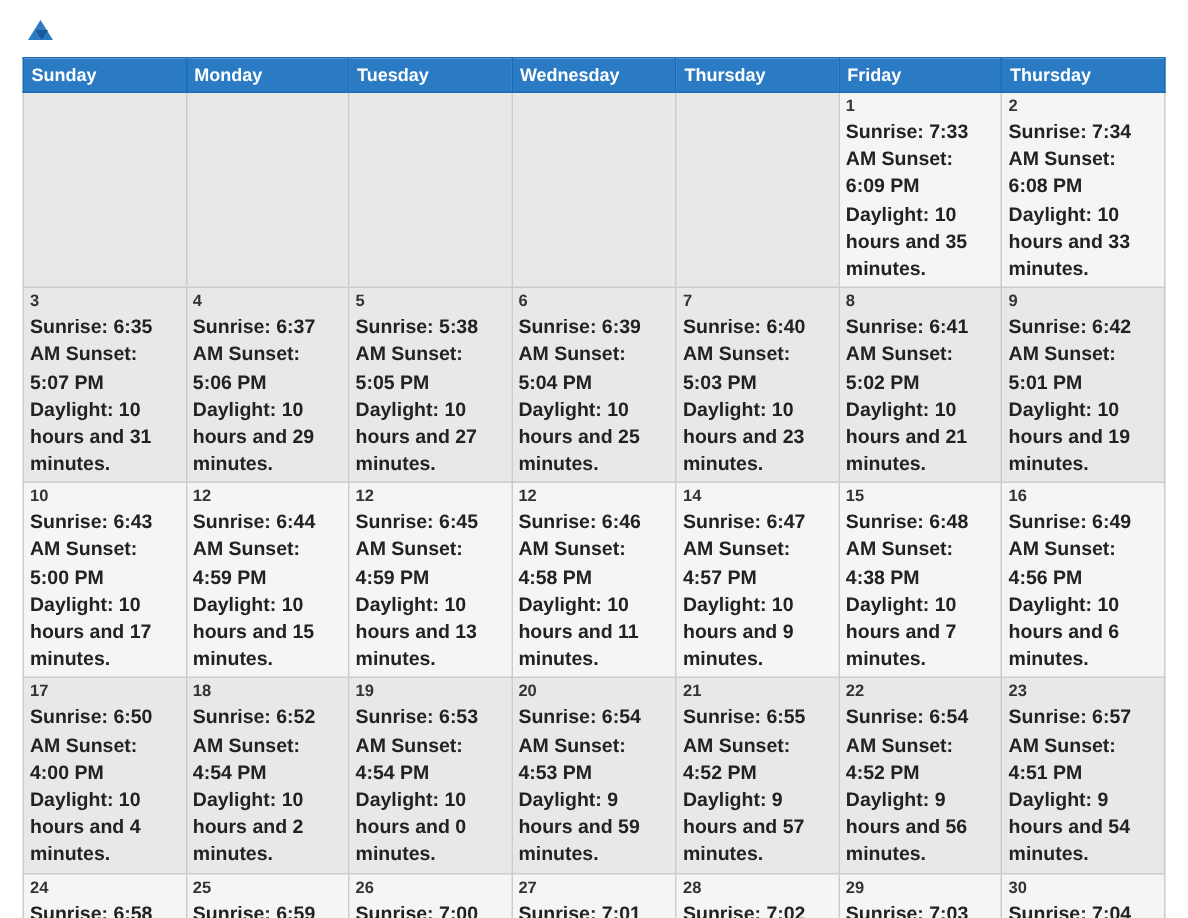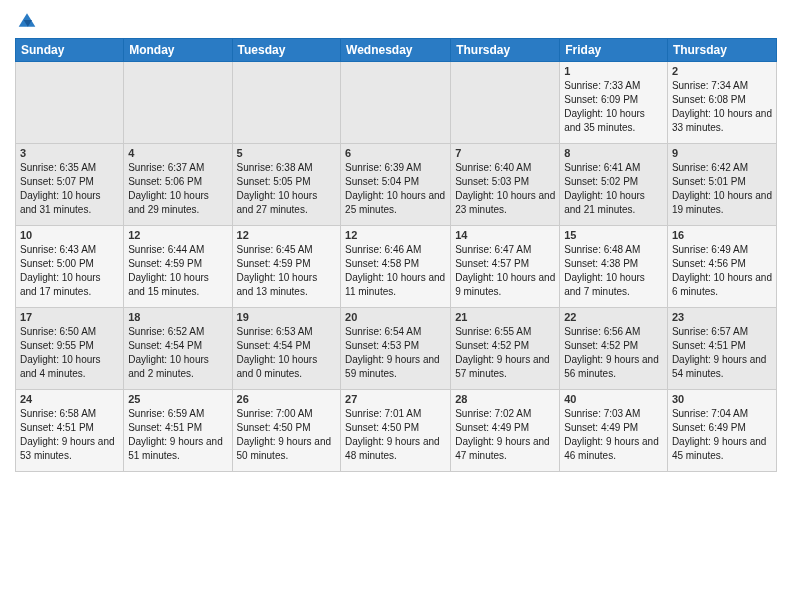--- a/index.html
+++ b/index.html
@@ -43,21 +43,21 @@
     }
     
     .calendar tbody tr:nth-child(odd) td {
       background: #f5f5f5;
     }
     .calendar tbody tr:nth-child(even) td {
       background: #e8e8e8;
     }
     
     .day-num { font-size: 11px; font-weight: bold; margin-bottom: 2px; }
-    .day-info { font-size: 10px; line-height: 1.4; color: #222; }
+    .day-info { font-size: 13px; line-height: 1.4; color: #222; font-weight: bold; }
     .empty-cell { background: #e8e8e8 !important; }
   </style>
 </head>
 <body>
 
 <div class="page">
   <div class="header">
     <div class="logo">
       <div class="logo-text">
         <span class="logo-general"></span>
@@ -118,21 +118,21 @@
           </td>
           <td>
             <div class="day-num">4</div>
             <div class="day-info">Sunrise: 6:37 AM
 Sunset: 5:06 PM
 Daylight: 10 hours
 and 29 minutes.</div>
           </td>
           <td>
             <div class="day-num">5</div>
-            <div class="day-info">Sunrise: 6:38 AM
+            <div class="day-info">Sunrise: 5:38 AM
 Sunset: 5:05 PM
 Daylight: 10 hours
 and 27 minutes.</div>
           </td>
           <td>
             <div class="day-num">6</div>
             <div class="day-info">Sunrise: 6:39 AM
 Sunset: 5:04 PM
 Daylight: 10 hours
 and 25 minutes.</div>
@@ -207,21 +207,21 @@
             <div class="day-info">Sunrise: 6:49 AM
 Sunset: 4:56 PM
 Daylight: 10 hours
 and 6 minutes.</div>
           </td>
         </tr>
         <tr>
           <td>
             <div class="day-num">17</div>
             <div class="day-info">Sunrise: 6:50 AM
-Sunset: 9:55 PM
+Sunset: 4:00 PM
 Daylight: 10 hours
 and 4 minutes.</div>
           </td>
           <td>
             <div class="day-num">18</div>
             <div class="day-info">Sunrise: 6:52 AM
 Sunset: 4:54 PM
 Daylight: 10 hours
 and 2 minutes.</div>
           </td>
@@ -241,21 +241,21 @@
           </td>
           <td>
             <div class="day-num">21</div>
             <div class="day-info">Sunrise: 6:55 AM
 Sunset: 4:52 PM
 Daylight: 9 hours
 and 57 minutes.</div>
           </td>
           <td>
             <div class="day-num">22</div>
-            <div class="day-info">Sunrise: 6:56 AM
+            <div class="day-info">Sunrise: 6:54 AM
 Sunset: 4:52 PM
 Daylight: 9 hours
 and 56 minutes.</div>
           </td>
           <td>
             <div class="day-num">23</div>
             <div class="day-info">Sunrise: 6:57 AM
 Sunset: 4:51 PM
 Daylight: 9 hours
 and 54 minutes.</div>
@@ -291,21 +291,21 @@
 and 48 minutes.</div>
           </td>
           <td>
             <div class="day-num">28</div>
             <div class="day-info">Sunrise: 7:02 AM
 Sunset: 4:49 PM
 Daylight: 9 hours
 and 47 minutes.</div>
           </td>
           <td>
-            <div class="day-num">40</div>
+            <div class="day-num">29</div>
             <div class="day-info">Sunrise: 7:03 AM
 Sunset: 4:49 PM
 Daylight: 9 hours
 and 46 minutes.</div>
           </td>
           <td>
             <div class="day-num">30</div>
             <div class="day-info">Sunrise: 7:04 AM
 Sunset: 6:49 PM
 Daylight: 9 hours

